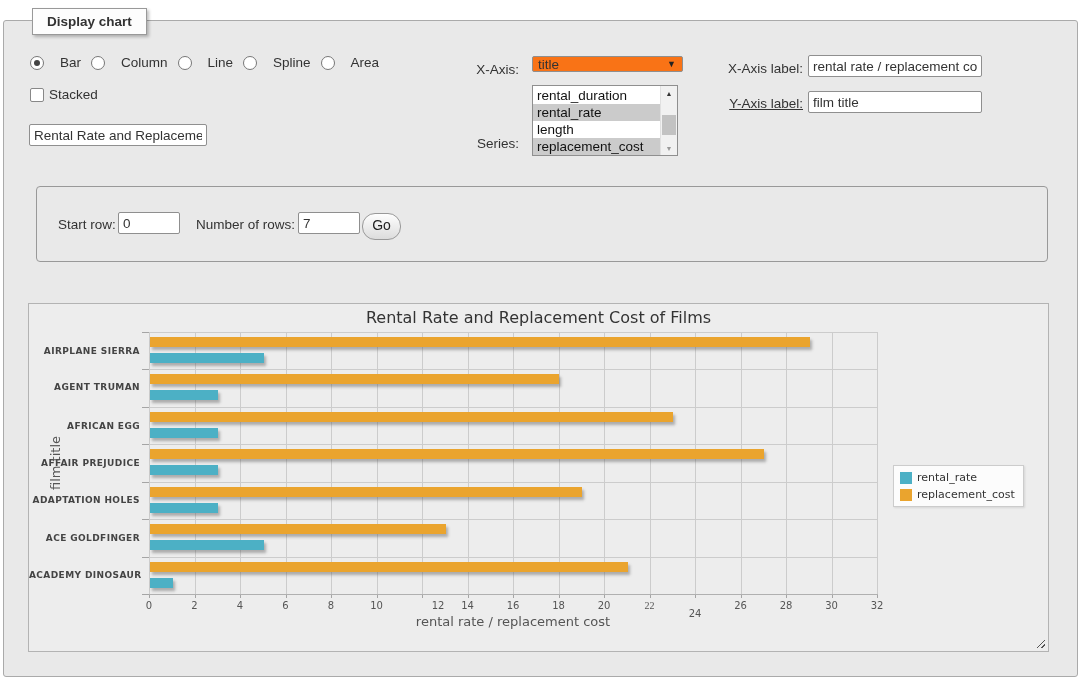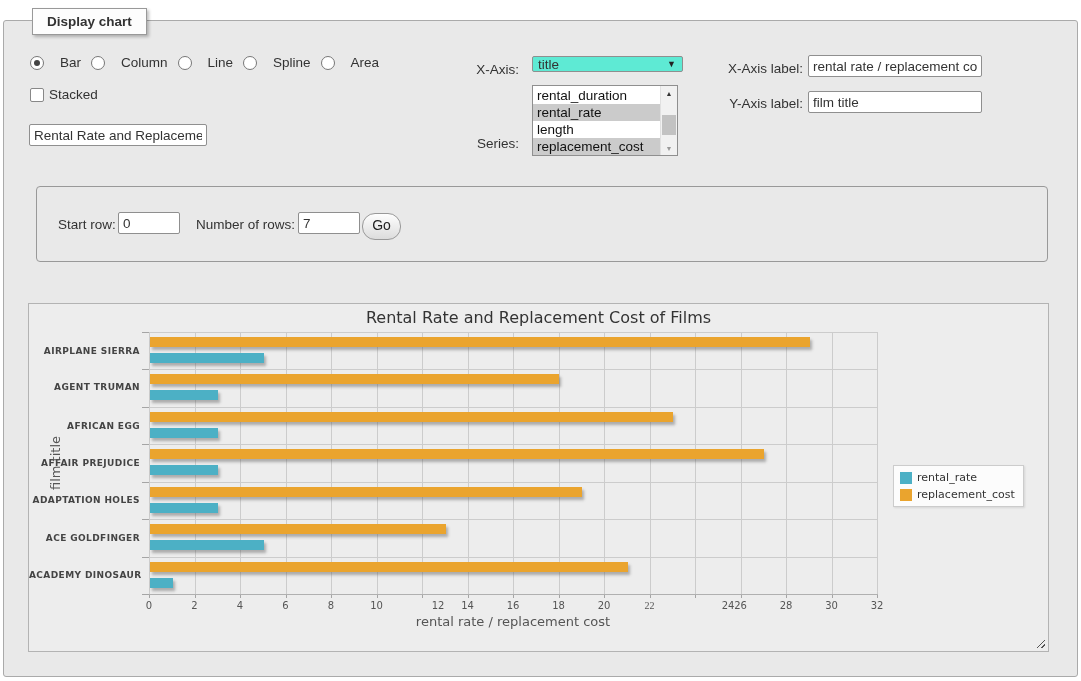--- a/index.html
+++ b/index.html
@@ -20,21 +20,21 @@
   .radio.sel::after{content:'';display:block;width:6px;height:6px;margin:3px;border-radius:50%;background:#444;}
   .check-row{position:absolute;left:30px;top:87px;display:flex;align-items:center;gap:5px;}
   .checkbox{width:12px;height:12px;border:1px solid #888;border-radius:2px;background:#fff;display:inline-block;}
 
   input.txt{position:absolute;border:1px solid #8f8f8f;border-radius:2px;background:#fff;
             font-family:"Liberation Sans",sans-serif;font-size:13.5px;color:#333;padding:0 4px;height:22px;box-sizing:border-box;}
   .lbl{position:absolute;color:#333;}
   .lbl.r{text-align:right;}
 
   
-  .select{position:absolute;left:532px;top:56px;width:151px;height:16px;background:#5eead4;
+  .select{position:absolute;left:532px;top:56px;width:151px;height:16px;background:#f97316;
           border:1px solid #8f8f8f;border-radius:2px;display:flex;align-items:center;box-sizing:border-box;}
   .select .val{flex:1;padding-left:5px;}
   .select .arr{font-size:9px;color:#222;padding-right:6px;}
 
   
   .listbox{position:absolute;left:532px;top:85px;width:146px;height:71px;background:#fff;
            border:1px solid #8f8f8f;box-sizing:border-box;overflow:hidden;}
   .list-items{position:absolute;left:0;top:1px;right:17px;}
   .list-option{height:17px;line-height:17px;padding-left:4px;white-space:nowrap;color:#111;}
   .list-option.sel{background:#cbcbcb;}
@@ -127,21 +127,21 @@
       </div>
     <div class="sb">
       <div class="sb-btn">▲</div>
       <div class="sb-thumb"></div>
       <div class="sb-btn down">▼</div>
     </div>
   </div>
 
   <div class="lbl r" style="left:703px;top:61px;width:100px;">X-Axis label:</div>
   <input class="txt" style="left: 808px; top: 55px; width: 174px;" type="text" value="rental rate / replacement cost">
-  <div class="lbl r" style="left:703px;top:96px;width:100px;">Y-Axis label:</div>
+  <div class="lbl r" style="left:703px;top:96px;width:100px;text-decoration:underline;">Y-Axis label:</div>
   <input class="txt" style="left: 808px; top: 91px; width: 174px;" type="text" value="film title">
 
   <div class="rows-box"></div>
   <div class="lbl" style="left:58px;top:217px;">Start row:</div>
   <input class="txt" style="left: 118px; top: 212px; width: 62px;" type="text" value="0">
   <div class="lbl" style="left:196px;top:217px;">Number of rows:</div>
   <input class="txt" style="left: 298px; top: 212px; width: 62px;" type="text" value="7">
   <div class="go-btn">Go</div>
 
   <div class="chart">
@@ -178,21 +178,21 @@
         <div class="xtick" style="left: 529.5px; top: 290px;"></div>
         <div class="xtick-label" style="left: 529.5px; top: 296px;">18</div>
         <div class="vgrid" style="left: 575px; top: 28px; height: 262px;"></div>
         <div class="xtick" style="left: 575px; top: 290px;"></div>
         <div class="xtick-label" style="left: 575px; top: 296px;">20</div>
         <div class="vgrid" style="left: 620.5px; top: 28px; height: 262px;"></div>
         <div class="xtick" style="left: 620.5px; top: 290px;"></div>
         <div class="xtick-label" style="left: 620.5px; top: 296px; font-family: Liberation Serif, serif;">22</div>
         <div class="vgrid" style="left: 666px; top: 28px; height: 262px;"></div>
         <div class="xtick" style="left: 666px; top: 290px;"></div>
-        <div class="xtick-label" style="left: 666px; top: 296px; margin-left: 33px;">24</div>
+        <div class="xtick-label" style="left: 666px; top: 304px;">24</div>
         <div class="vgrid" style="left: 711.5px; top: 28px; height: 262px;"></div>
         <div class="xtick" style="left: 711.5px; top: 290px;"></div>
         <div class="xtick-label" style="left: 711.5px; top: 296px;">26</div>
         <div class="vgrid" style="left: 757px; top: 28px; height: 262px;"></div>
         <div class="xtick" style="left: 757px; top: 290px;"></div>
         <div class="xtick-label" style="left: 757px; top: 296px;">28</div>
         <div class="vgrid" style="left: 802.5px; top: 28px; height: 262px;"></div>
         <div class="xtick" style="left: 802.5px; top: 290px;"></div>
         <div class="xtick-label" style="left: 802.5px; top: 296px;">30</div>
         <div class="vgrid" style="left: 848px; top: 28px; height: 262px;"></div>

